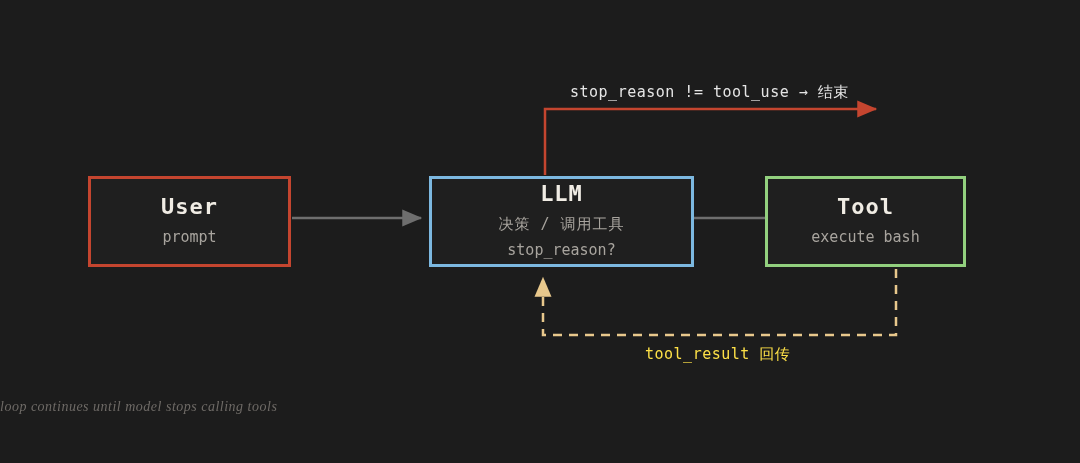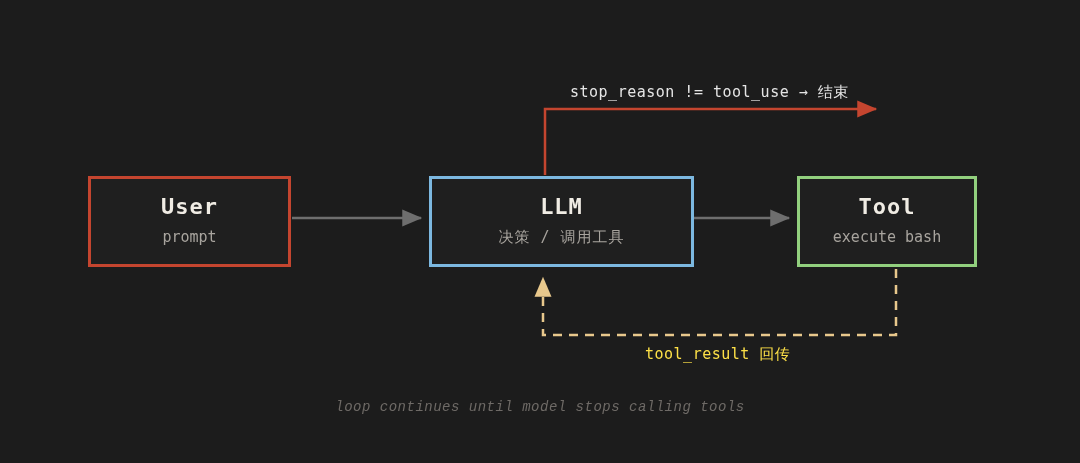--- a/index.html
+++ b/index.html
@@ -65,23 +65,23 @@
     border-color: #c4452f;
   }
   #node-llm {
     left: 429px;
     top: 176px;
     width: 265px;
     height: 91px;
     border-color: #7cb8e0;
   }
   #node-tool {
-    left: 797px;
+    left: 765px;
     top: 176px;
-    width: 180px;
+    width: 201px;
     height: 91px;
     border-color: #92d07e;
   }
   .edge-label {
     position: absolute;
     font-family: "DejaVu Sans Mono", monospace;
     white-space: nowrap;
     z-index: 4;
   }
   #label-stop {
@@ -96,22 +96,22 @@
     top: 345px;
     font-size: 15px;
     color: #fde047;
     letter-spacing: 0.5px;
   }
   #footer-note {
     position: absolute;
     left: 0;
     top: 399px;
     width: 1080px;
-    text-align: center;
-    font-family: Liberation Mono, monospace;
+    text-align: left;
+    font-family: Liberation Serif, serif;
     font-style: italic;
     font-size: 14px;
     color: #6e6a66;
     letter-spacing: 0.5px;
     z-index: 4;
   }
 </style>
 </head>
 <body>
 
@@ -140,20 +140,21 @@
   </svg>
 
   <div class="node" id="node-user">
     <div class="node-title">User</div>
     <div class="node-sub">prompt</div>
   </div>
 
   <div class="node" id="node-llm">
     <div class="node-title">LLM</div>
     <div class="node-sub cjk">决策 / 调用工具</div>
+    <div class="node-sub" style="margin-top:2px;">stop_reason?</div>
   </div>
 
   <div class="node" id="node-tool">
     <div class="node-title">Tool</div>
     <div class="node-sub">execute bash</div>
   </div>
 
   <div class="edge-label" id="label-stop">stop_reason != tool_use → 结束</div>
 
   <div class="edge-label" id="label-result">tool_result 回传</div>

